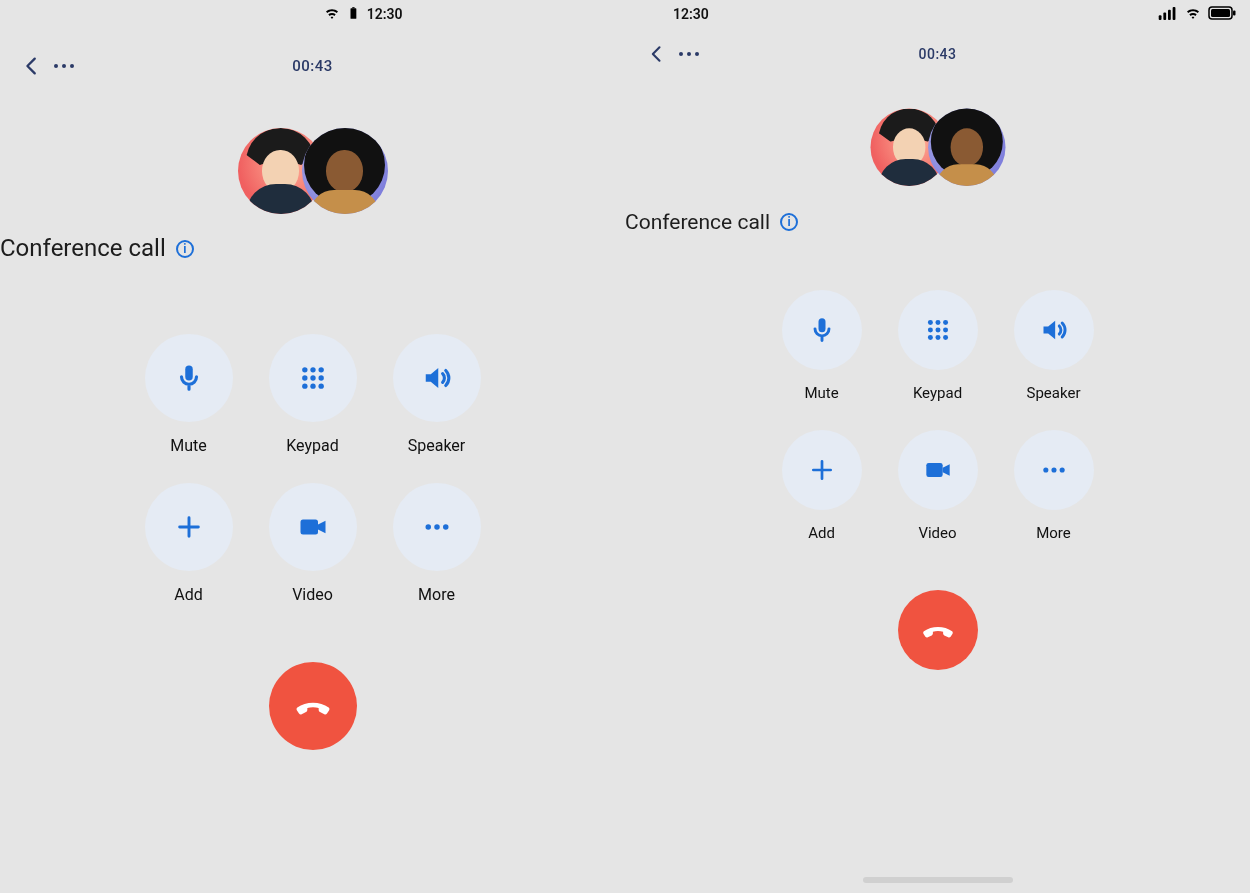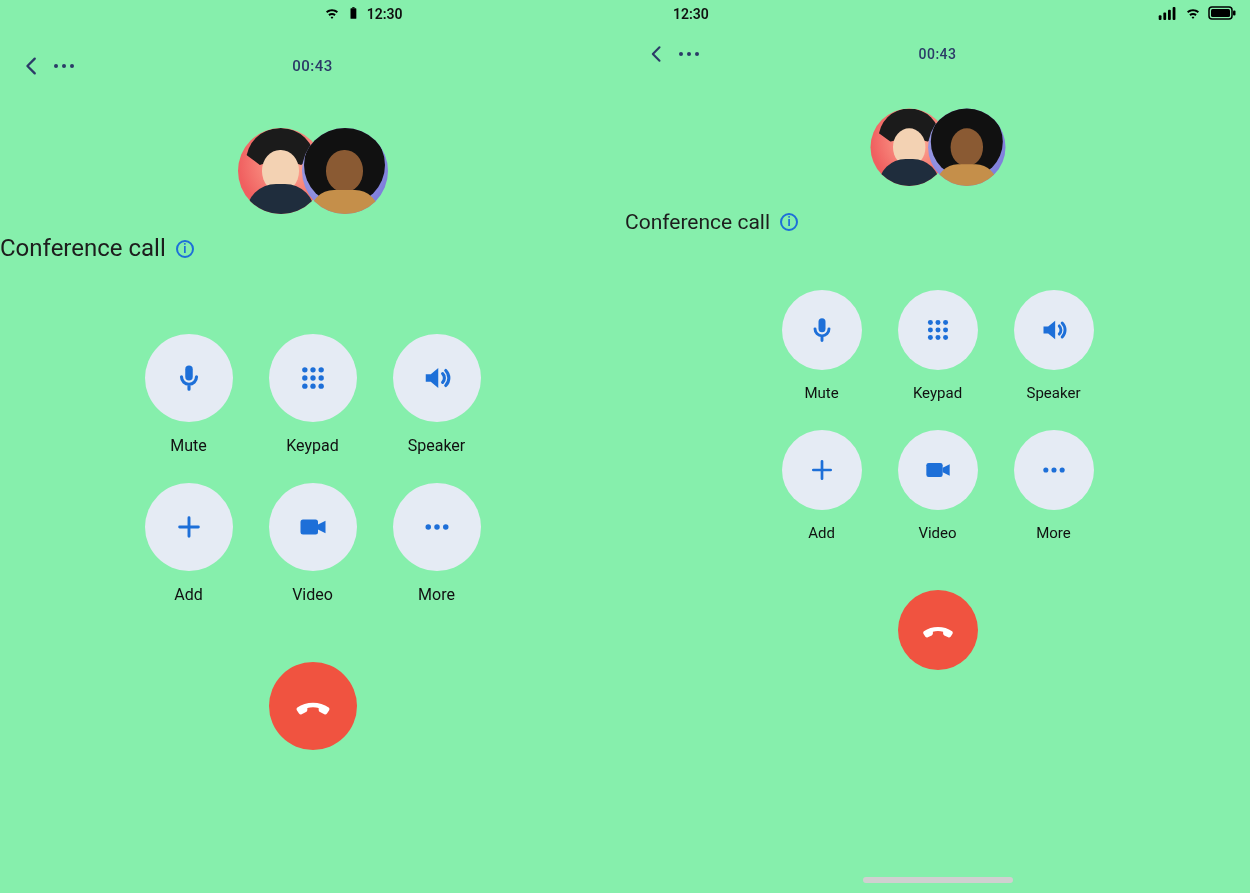--- a/index.html
+++ b/index.html
@@ -1,18 +1,18 @@
 <!DOCTYPE html>
 <html><head>
 <meta charset="utf-8">
 <style>
   * { box-sizing: border-box; margin: 0; padding: 0; }
   html, body { width: 1250px; height: 893px; background: #fff; font-family: -apple-system, BlinkMacSystemFont, "Segoe UI", Roboto, Helvetica, Arial, sans-serif; color: #111; }
   .stage { display: flex; width: 100%; height: 100%; }
-  .phone { flex: 1; position: relative; background: #86efac; }
+  .phone { flex: 1; position: relative; background: #e5e5e5; }
 
   
   .status-bar { height: 24px; display:flex; align-items:center; justify-content:center; position: relative; padding: 4px 12px 0; font-weight:600; font-size:14px; }
   .status-icons-right, .status-icons-left { position:absolute; top:4px; display:flex; align-items:center; gap:6px; }
   .status-icons-right { right:14px; }
   .status-icons-left { left:420px; } 
 
   
   .topnav { display:flex; align-items:center; padding: 28px 18px 0; position:relative; }
   .back { width:28px; height:28px; display:flex; align-items:center; justify-content:center; cursor:pointer; }

